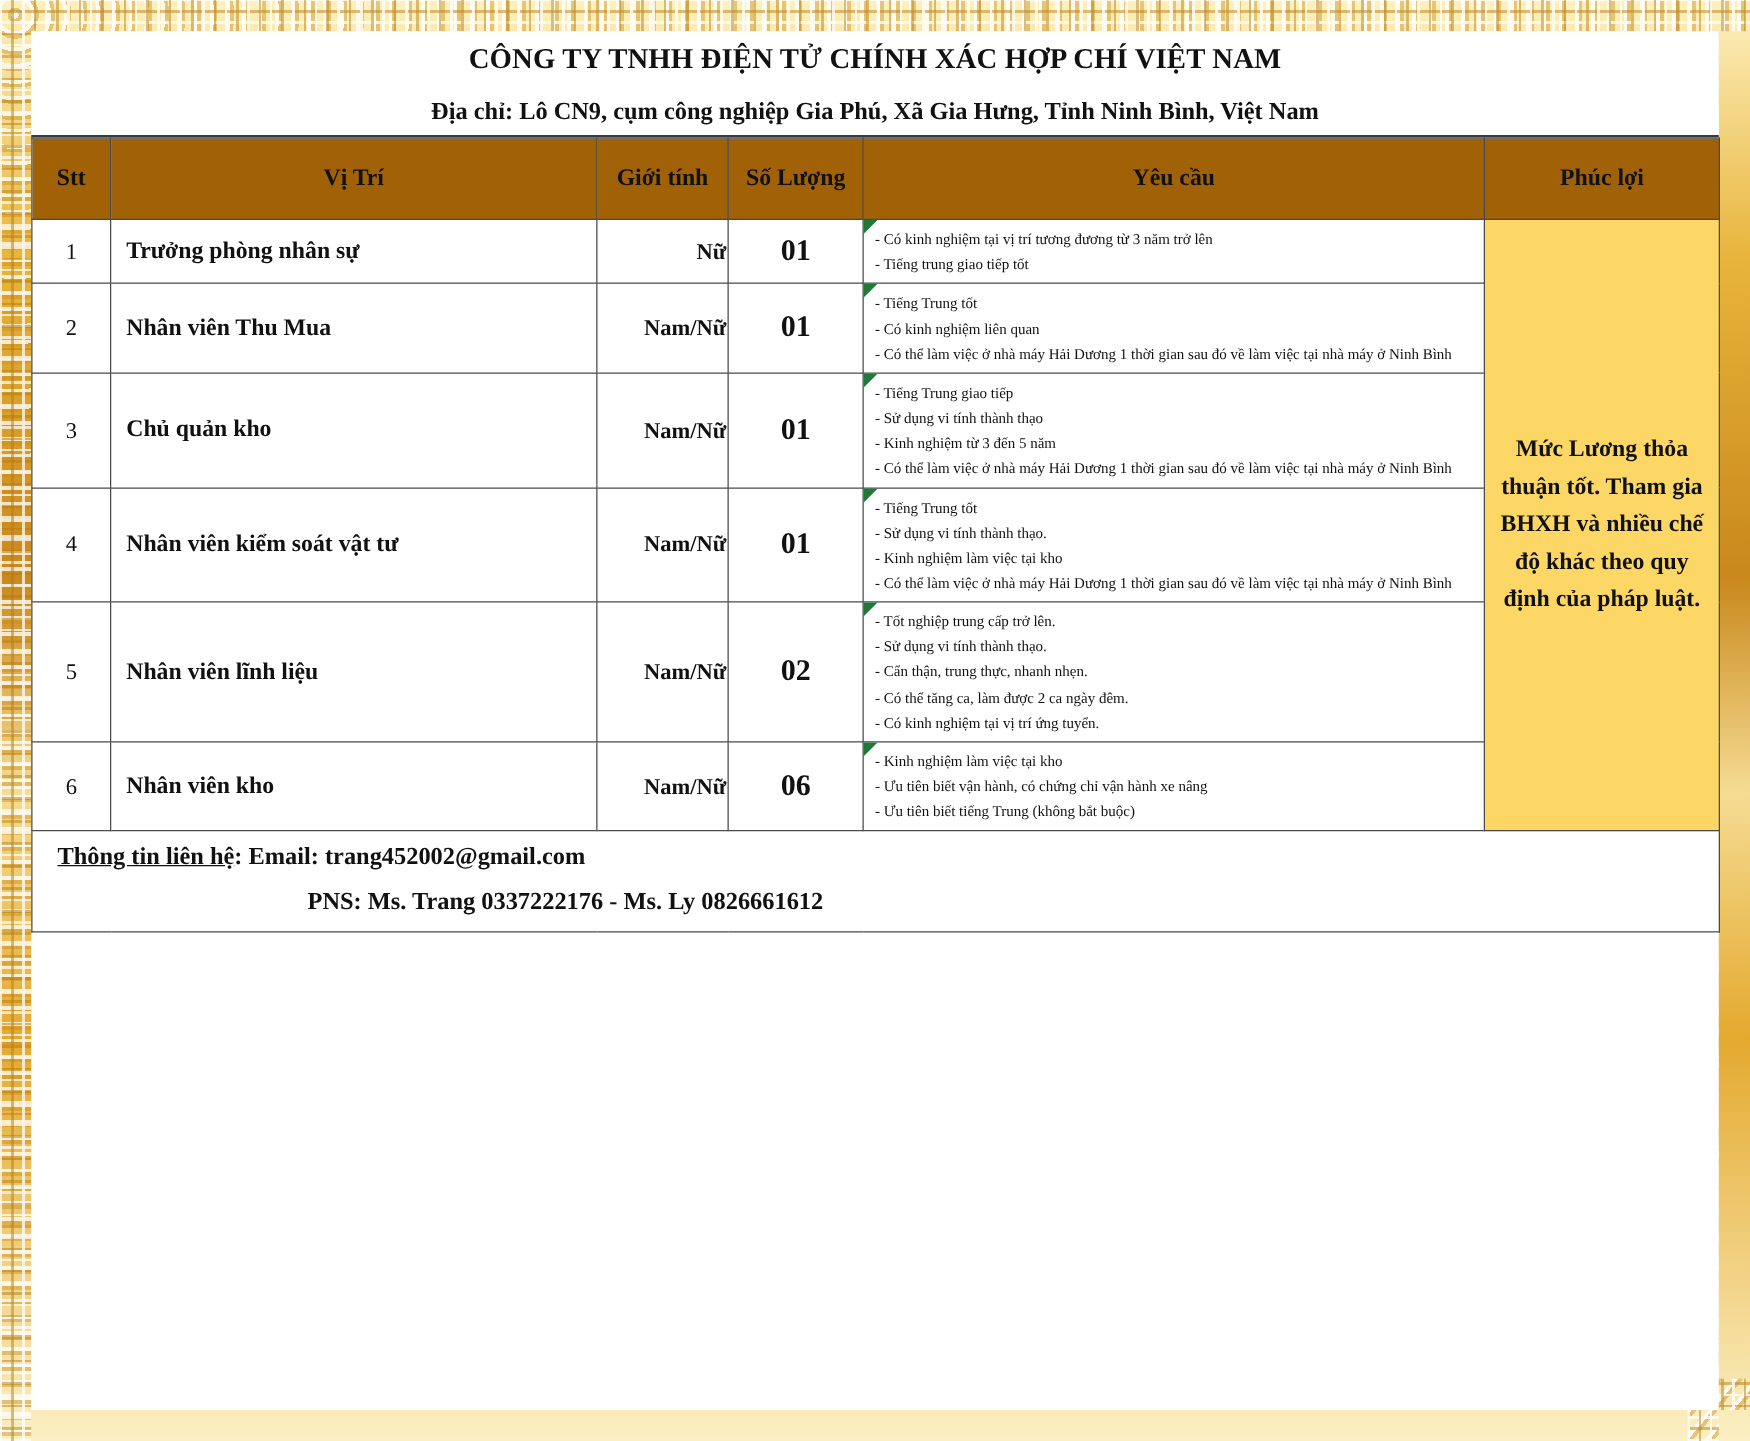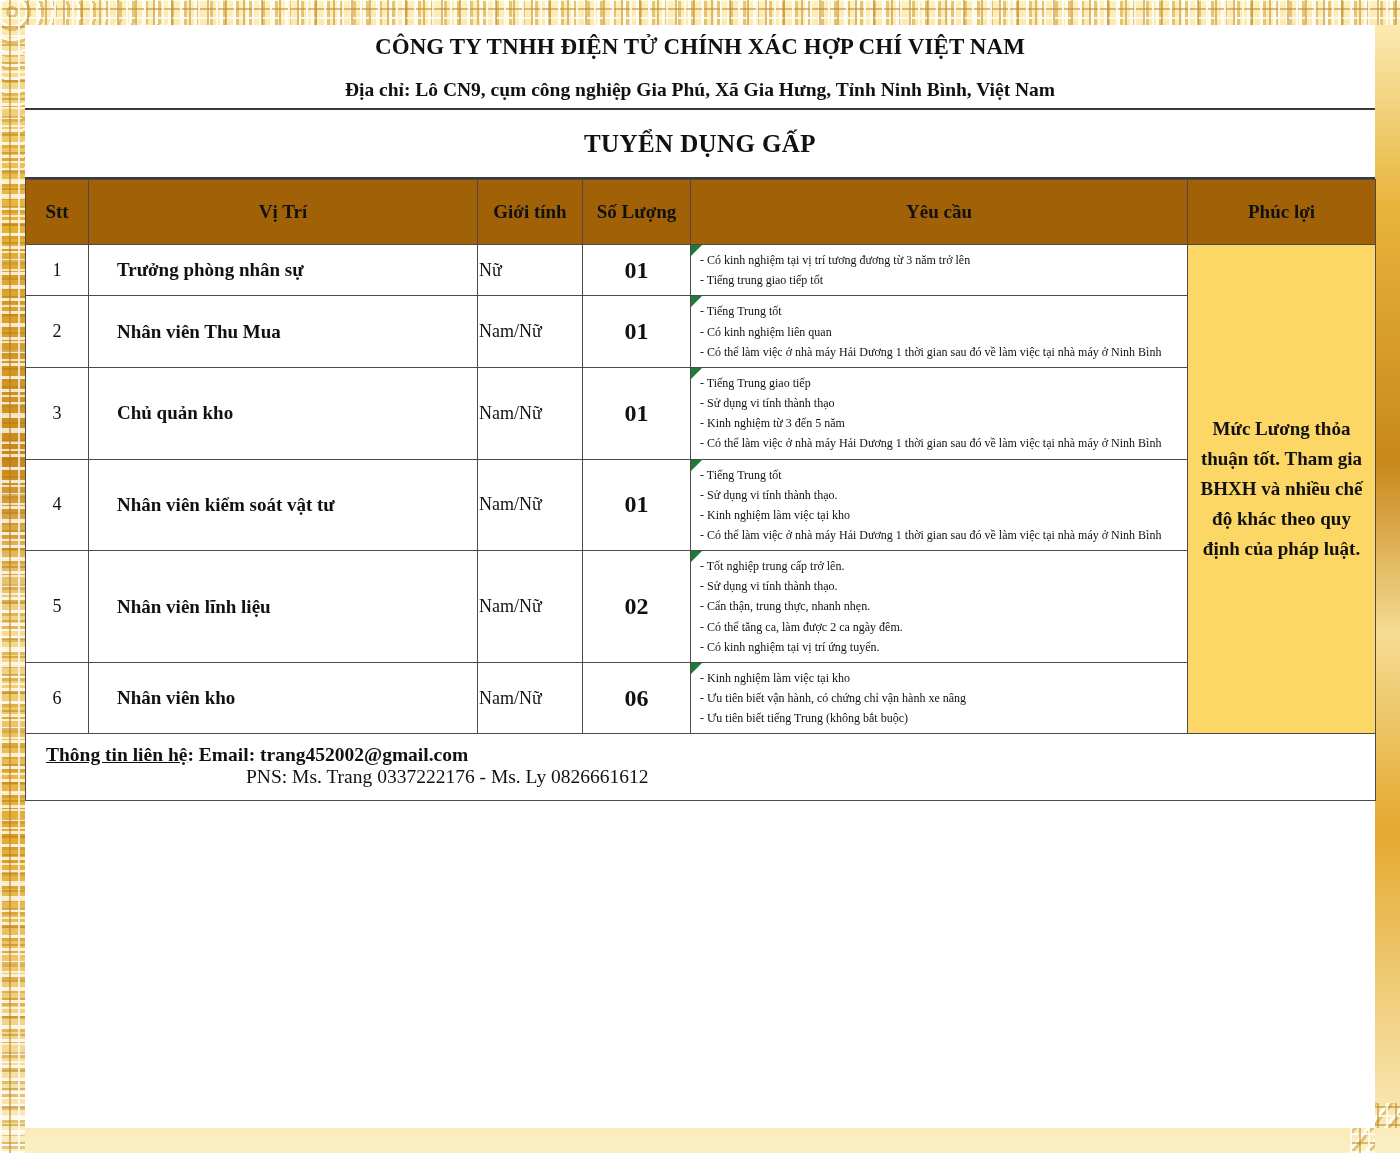--- a/index.html
+++ b/index.html
@@ -100,22 +100,22 @@
     border-bottom:1.6px solid #2f2f2f;
   }
   col.c-stt{width:63px}
   col.c-pos{width:389px}
   col.c-sex{width:105px}
   col.c-qty{width:108px}
   col.c-req{width:497px}
   col.c-ben{width:188px}
 
   td.stt{text-align:center;font-size:18px}
-  td.pos{font-weight:bold;font-size:19px;padding-left:28px}
-  td.sex{text-align:left;font-weight:normal;font-size:18px}
+  td.pos{font-weight:bold;font-size:19px;padding-left:12px}
+  td.sex{text-align:right;font-weight:bold;font-size:18px}
   td.qty{text-align:center;font-weight:bold;font-size:24px}
   td.req{
     position:relative;
     padding:5px 11px 5px 9px;
     font-size:12px;line-height:1.68;
     vertical-align:top;
   }
   td.req .note-flag{
     position:absolute;top:0;left:0;
     width:0;height:0;
@@ -130,35 +130,34 @@
     line-height:1.58;
     padding:0 10px;
   }
   td.footer{
     padding:10px 0 12px 20px;
     font-size:19.5px;
     border-top:1.6px solid #2f2f2f;
   }
   .footer .l1{font-weight:bold;color:#111;}
   .footer .l1 .lbl{text-decoration:underline;}
-  .footer .l2{font-weight:normal;color:#111;padding-left:200px;margin-top:0;}
+  .footer .l2{font-weight:bold;color:#111;padding-left:200px;margin-top:14px;}
   .req-line{white-space:normal;}
 </style>
 </head>
 <body>
 
 <div class="frame">
   <div class="sheet">
 
     <div class="hdr">
       <div class="company">CÔNG TY TNHH ĐIỆN TỬ CHÍNH XÁC HỢP CHÍ VIỆT NAM</div>
       <div class="address">Địa chỉ: Lô CN9, cụm công nghiệp Gia Phú, Xã Gia Hưng, Tỉnh Ninh Bình, Việt Nam</div>
     </div>
 
-    <div class="tuyendung">TUYỂN DỤNG GẤP</div>
 
     <table class="jobs">
       <colgroup>
         <col class="c-stt">
           <col class="c-pos">
           <col class="c-sex">
         <col class="c-qty">
           <col class="c-req">
           <col class="c-ben">
       </colgroup>

